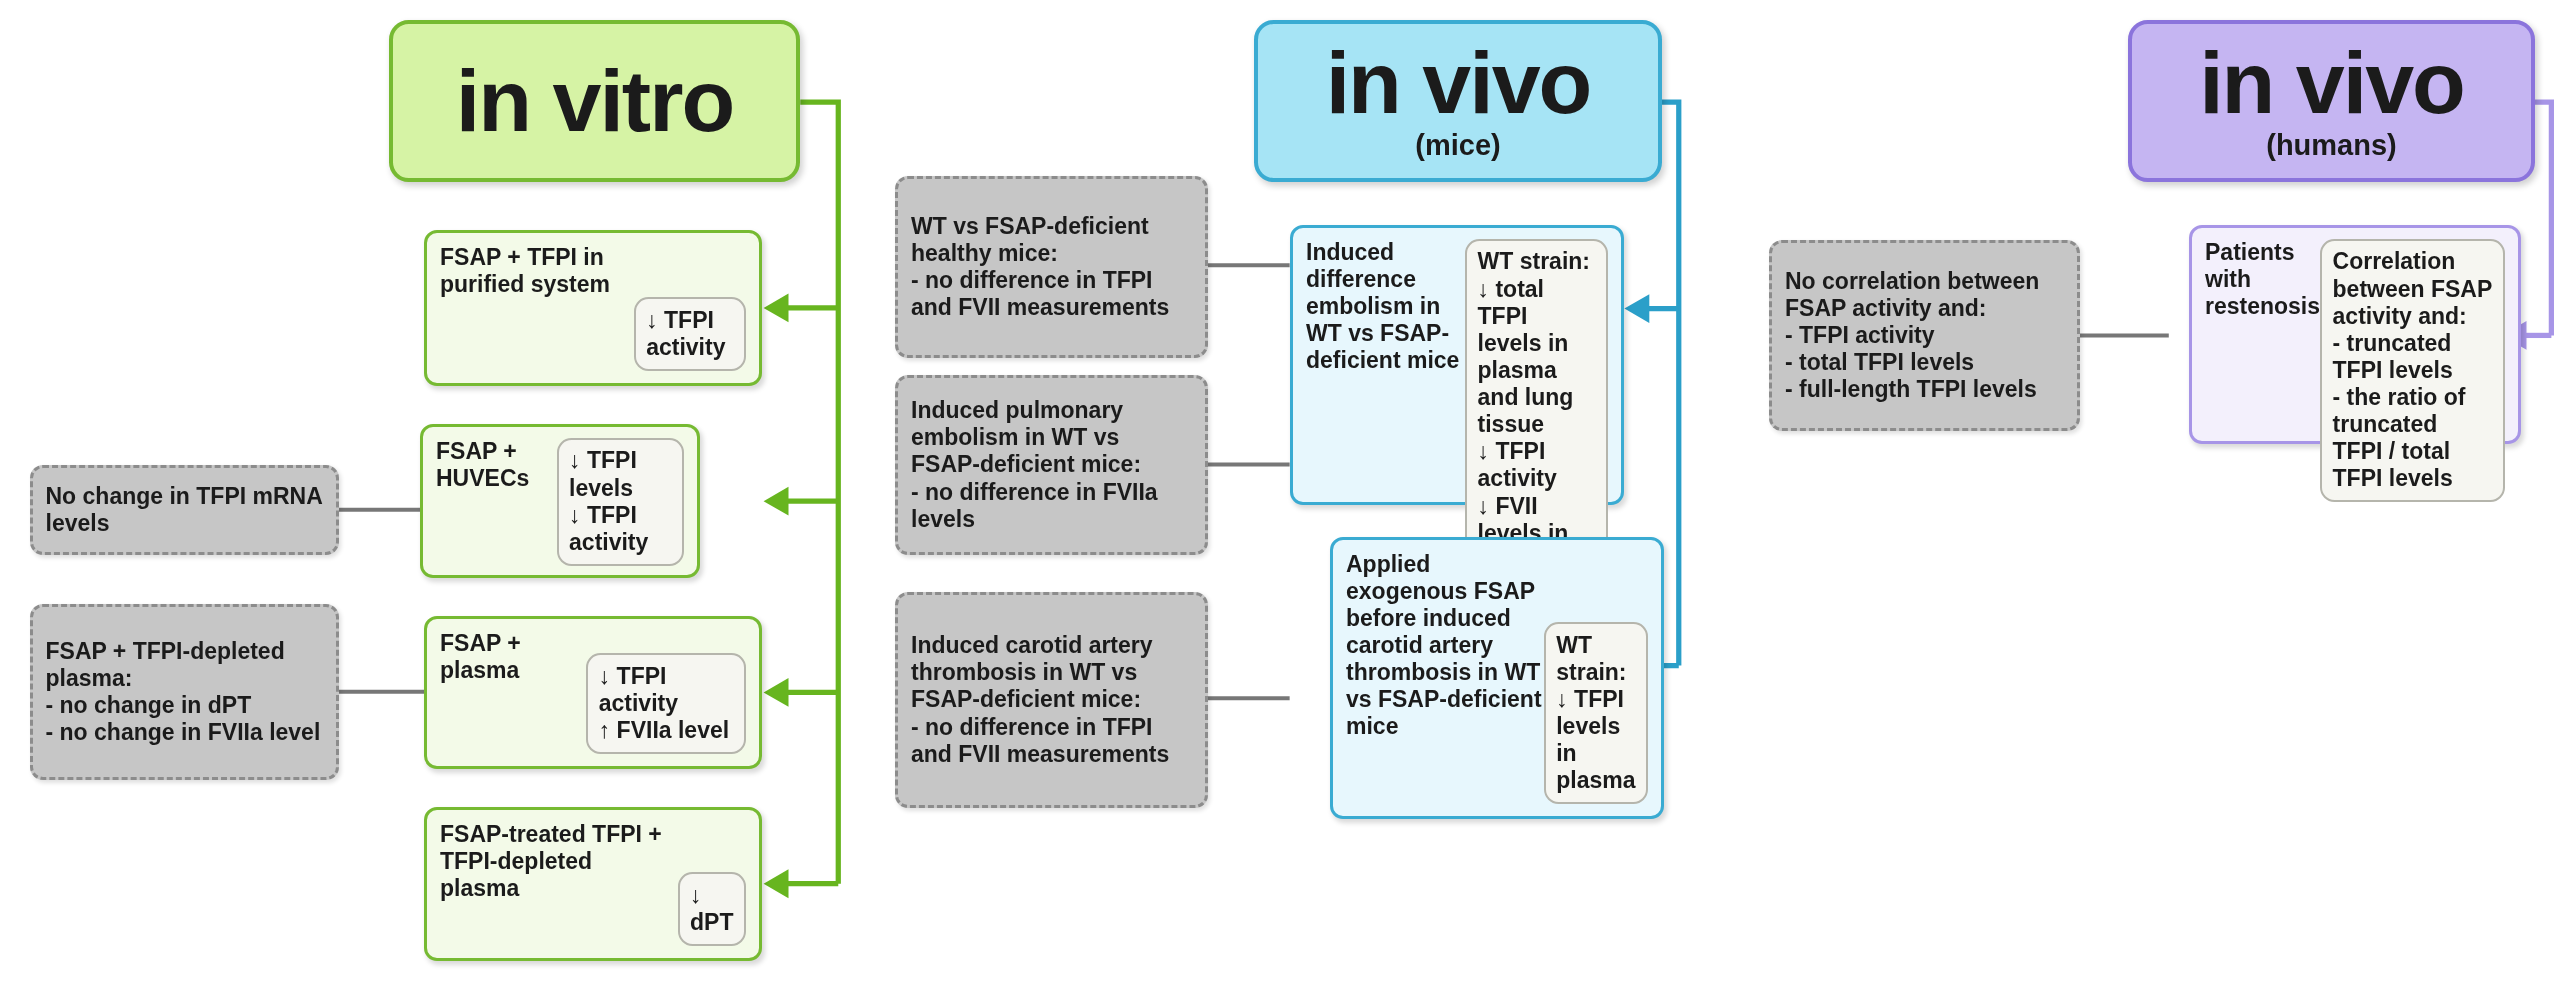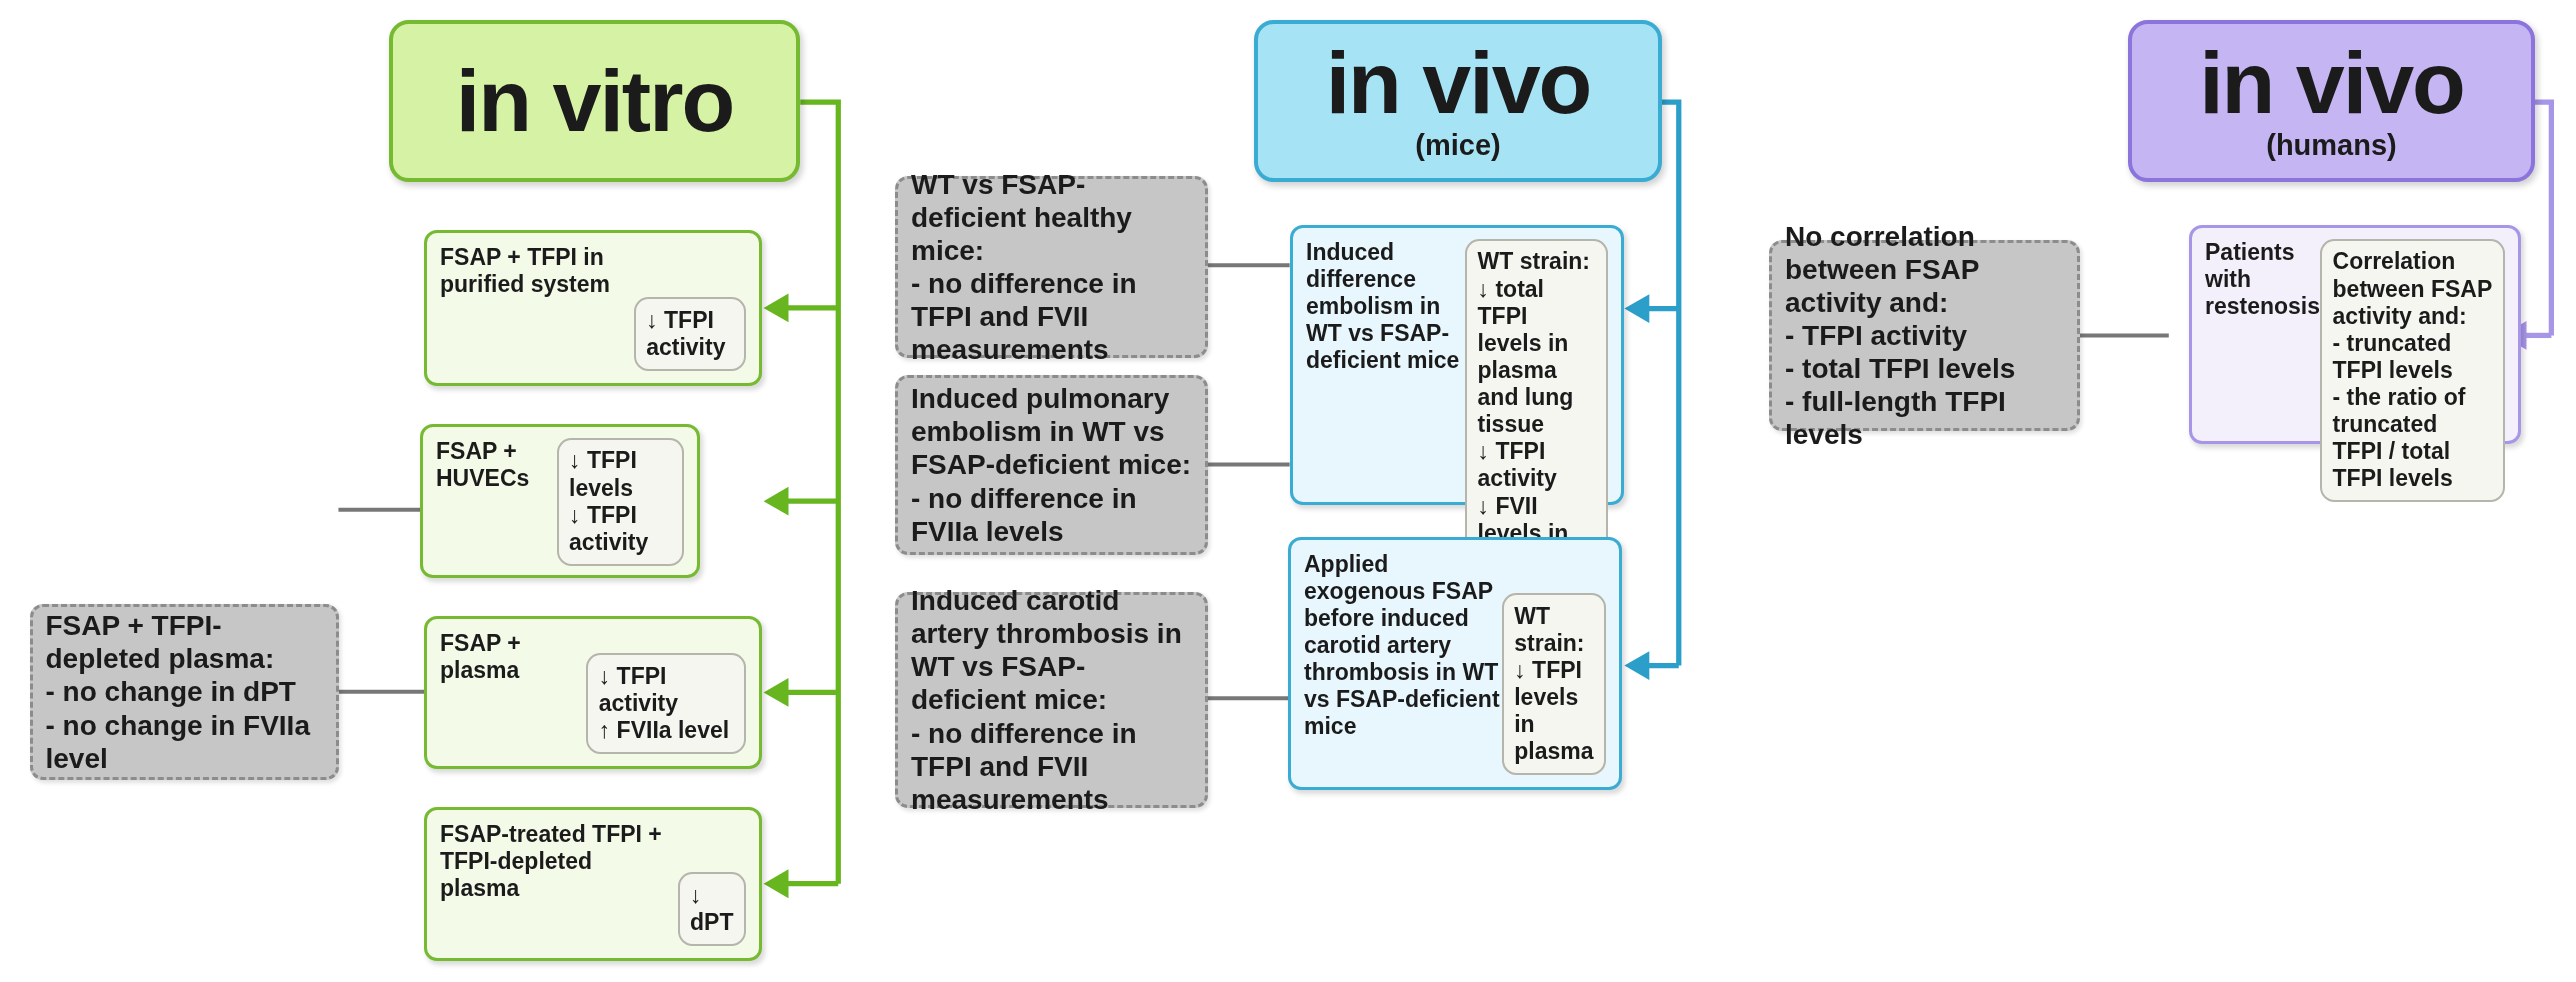--- a/index.html
+++ b/index.html
@@ -52,21 +52,21 @@
   }
 
   .gray {
     position:absolute; display:flex; align-items:center;
     background:var(--grayBoxBg,#c6c6c6);
     border:3.3px dashed var(--grayBoxBorder,#8c8c8c);
     border-radius:13px;
     padding:9.2px 13px;
     box-shadow:2px 2.6px 4.6px rgba(0,0,0,0.12);
   }
-  .gray-text { font-size:28px; line-height:1.18; white-space:pre-line; }
+  .gray-text { font-size:23px; line-height:1.18; white-space:pre-line; }
 </style>
 </head>
 <body>
 
 <div class="diagram">
 
   <svg class="connectors" width="2576" height="982" viewBox="0 0 3931 1499" xmlns="http://www.w3.org/2000/svg">
     <g class="set-gray">
       <polyline points="516,778 647,778"></polyline>
       <polyline points="516,1056 647,1056"></polyline>
@@ -124,34 +124,37 @@
   <div class="exp exp-green" style="left:424px;top:616px;width:338px;height:153px">
     <div class="exp-title">FSAP + plasma</div>
     <div class="result">↓ TFPI activity
 ↑ FVIIa level</div>
   </div>
   <div class="exp exp-green" style="left:424px;top:807px;width:338px;height:154px">
     <div class="exp-title">FSAP-treated TFPI + TFPI-depleted plasma</div>
     <div class="result">↓ dPT</div>
   </div>
 
+  <div class="gray" style="left:29.5px;top:465px;width:309px;height:90px">
+    <div class="gray-text">No change in TFPI mRNA levels</div>
+  </div>
   <div class="gray" style="left:29.5px;top:604px;width:309px;height:176px">
     <div class="gray-text">FSAP + TFPI-depleted plasma:
 - no change in dPT
 - no change in FVIIa level</div>
   </div>
 
   <div class="exp exp-cyan" style="left:1290px;top:225px;width:334px;height:280px">
     <div class="exp-title">Induced difference embolism in WT vs FSAP-deficient mice</div>
     <div class="result">WT strain:
 ↓ total TFPI levels in plasma and lung tissue
 ↓ TFPI activity
 ↓ FVII levels in plasma</div>
   </div>
-  <div class="exp exp-cyan" style="left:1288px;top:537px;width:334px;height:253px">
+  <div class="exp exp-cyan" style="left:1330px;top:537px;width:334px;height:282px">
     <div class="exp-title">Applied exogenous FSAP before induced carotid artery thrombosis in WT vs FSAP-deficient mice</div>
     <div class="result">WT strain:
 ↓ TFPI levels in plasma</div>
   </div>
 
   <div class="gray" style="left:895px;top:176px;width:313px;height:182px">
     <div class="gray-text">WT vs FSAP-deficient healthy mice:
 - no difference in TFPI and FVII measurements</div>
   </div>
   <div class="gray" style="left:895px;top:375px;width:313px;height:180px">

